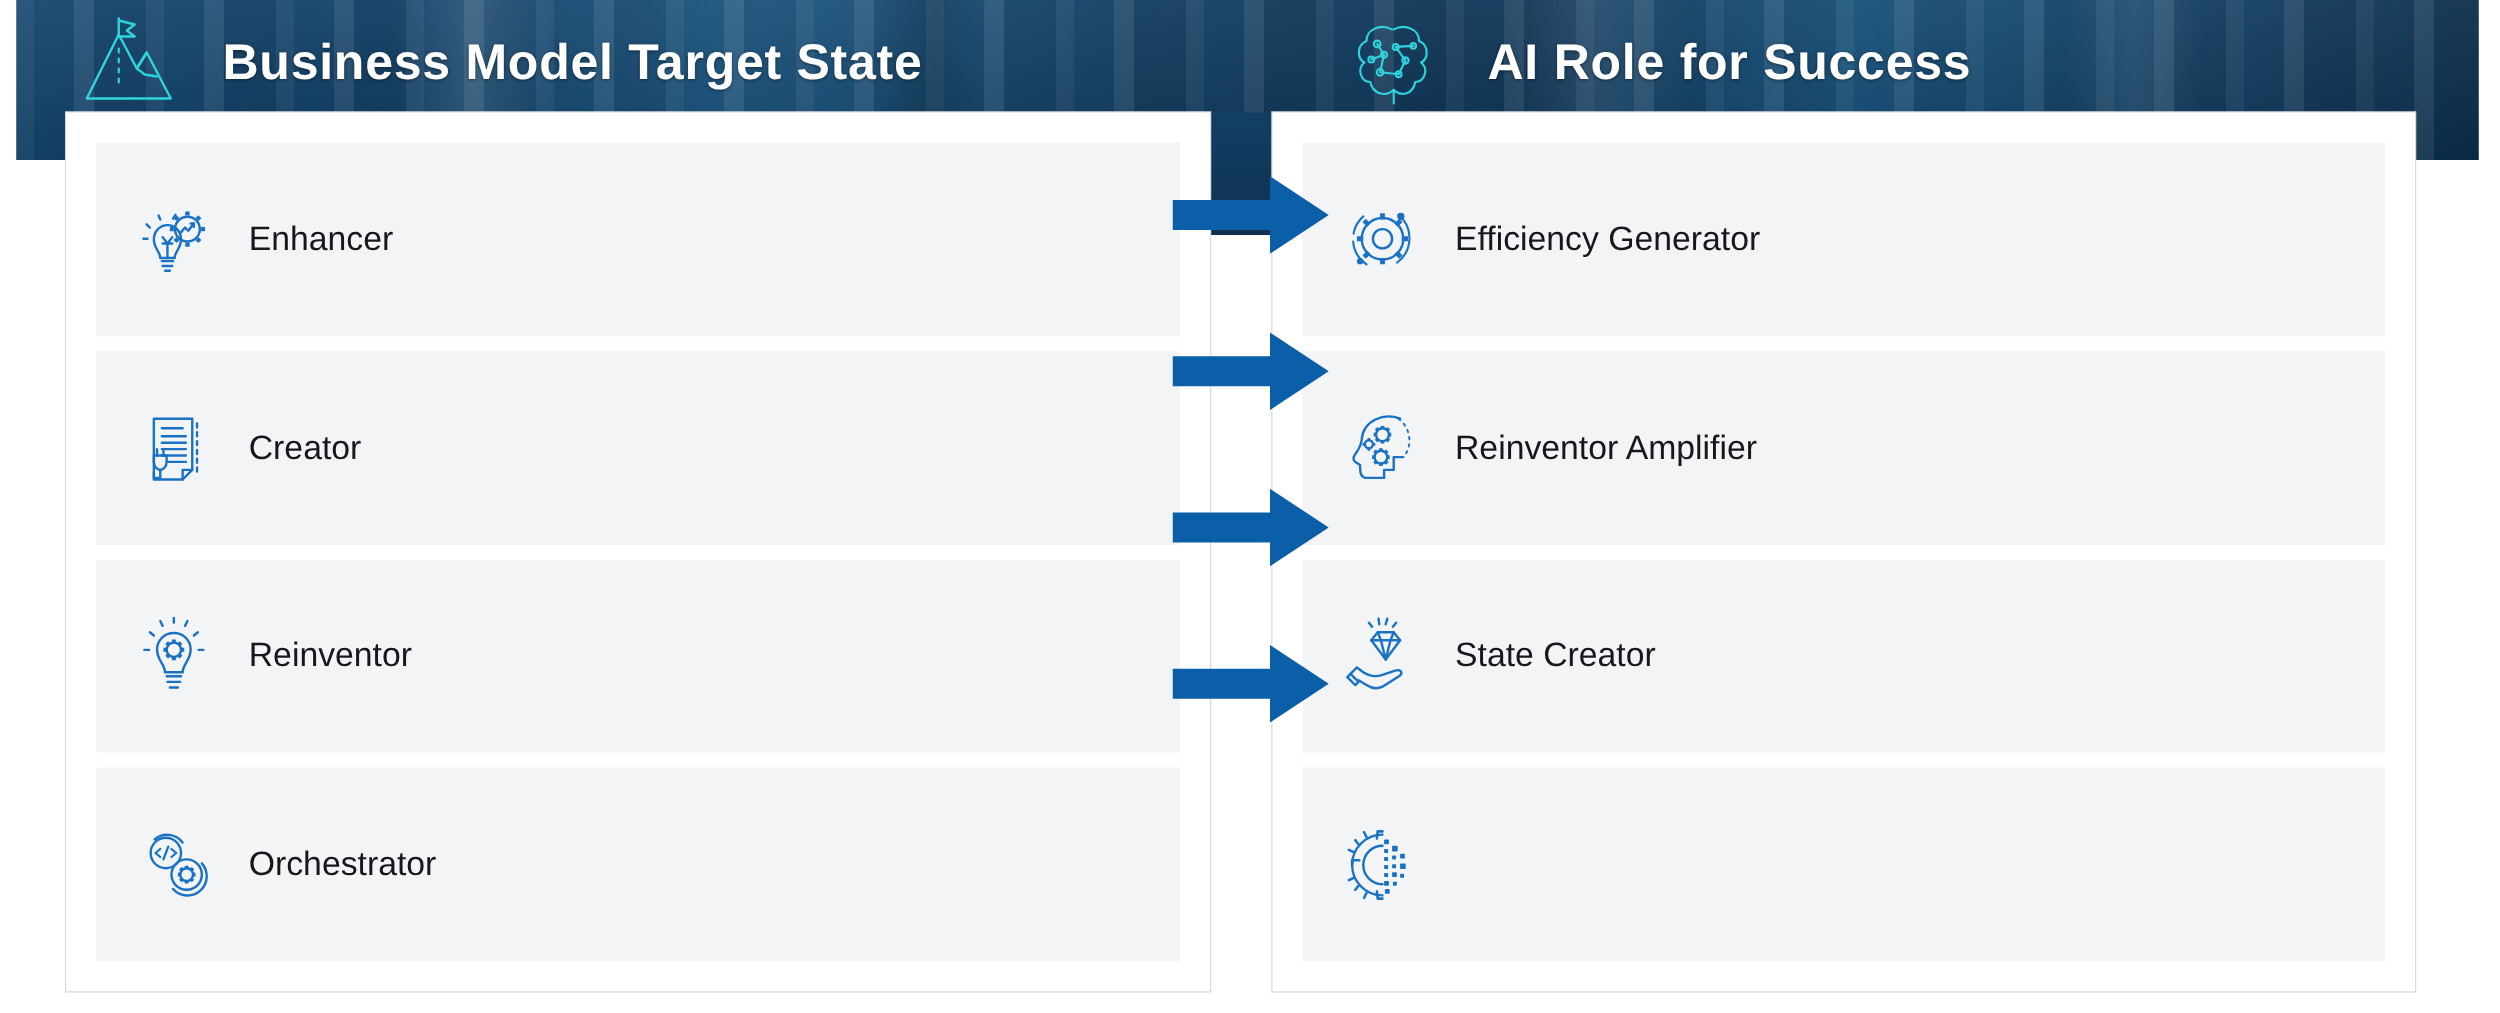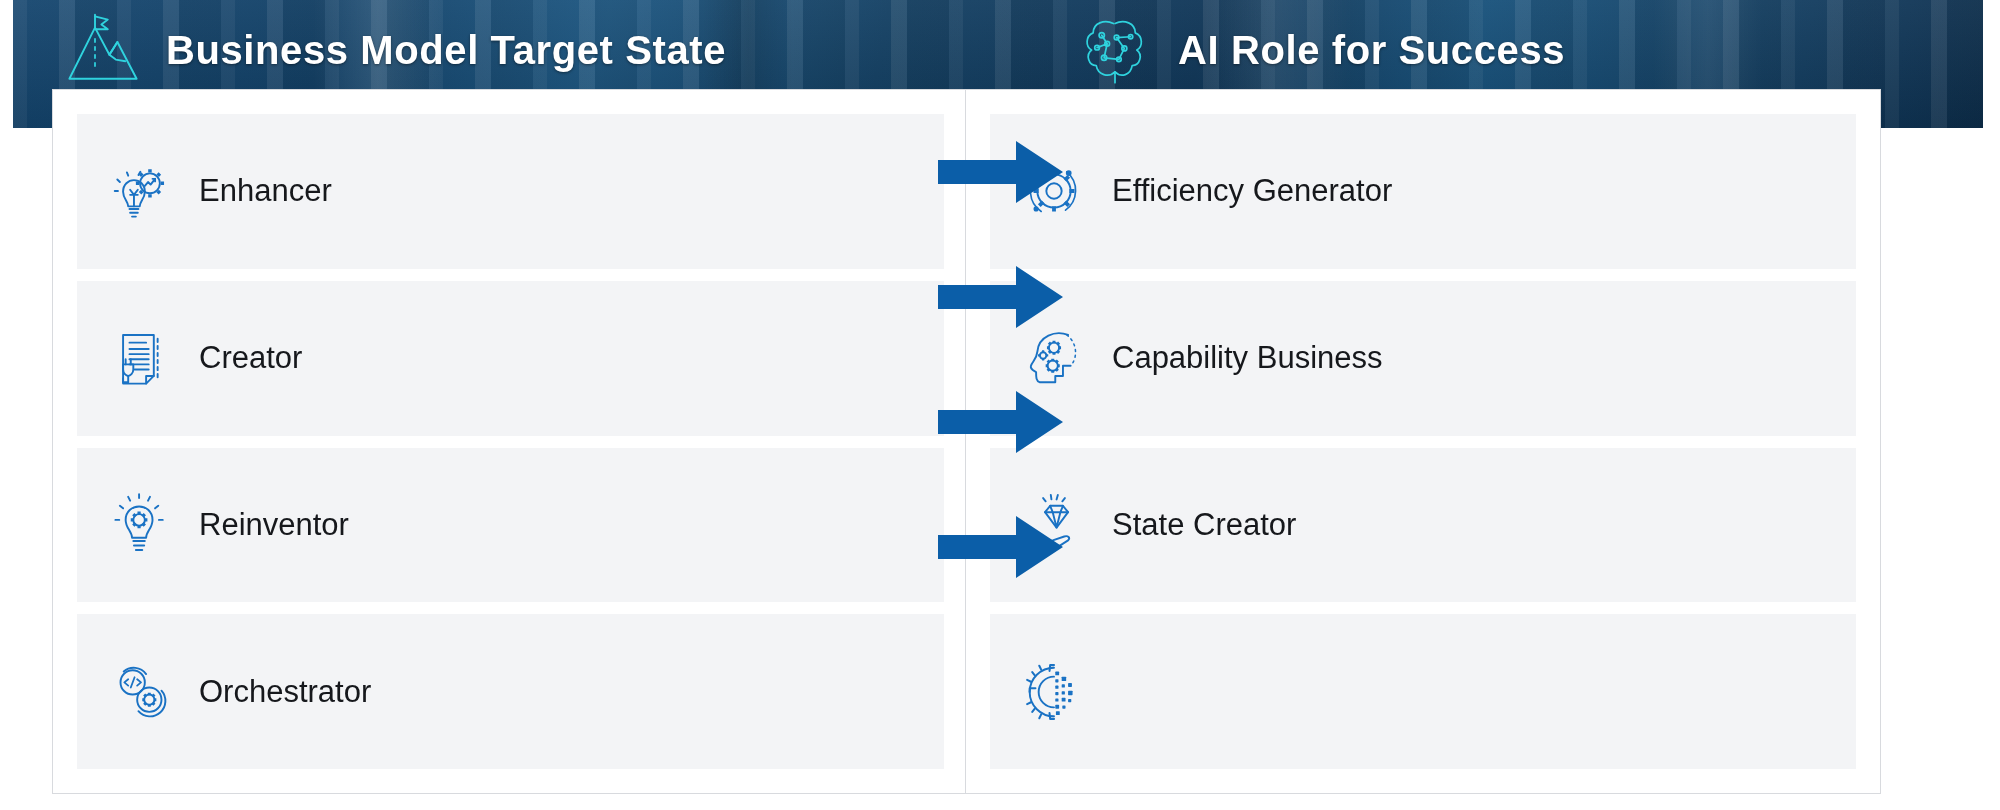--- a/index.html
+++ b/index.html
@@ -66,35 +66,35 @@
     align-items: center;
     justify-content: center;
   }
   .header-title {
     color: #ffffff;
     font-size: 40px;
     font-weight: bold;
     letter-spacing: 0.6px;
     white-space: nowrap;
     text-shadow: 0 1px 3px rgba(0,0,0,0.45);
-    margin-left: 20px;
+    margin-left: 32px;
   }
 
   
   .panel {
     position: absolute;
     top: 90px;
     height: 703px;
     background: #ffffff;
     box-shadow: 0 0 0 1px #d8dade;
     box-sizing: border-box;
     padding: 24px;
   }
   #panel-left  { left: 53px;  width: 915px; }
-  #panel-right { left: 966px; width: 914px; }
+  #panel-right { left: 1018px; width: 914px; }
 
   .row-list {
     display: flex;
     flex-direction: column;
     gap: 12px;
     height: 100%;
   }
   .row {
     background: #f3f4f6;
     flex: 1 1 0;
@@ -105,21 +105,21 @@
   }
   .row-icon {
     width: 72px;
     height: 72px;
     flex: 0 0 72px;
     display: flex;
     align-items: center;
     justify-content: center;
   }
   .row-label {
-    font-size: 31px;
+    font-size: 27px;
     color: #16181c;
     margin-left: 22px;
     white-space: nowrap;
   }
 
   
   #connector-strip {
     position: absolute;
     left: 968px;
     top: 90px;
@@ -292,21 +292,21 @@
           <circle cx="50" cy="34" r="8"></circle>
           <path d="M50 23 v4 M50 41 v4 M39 34 h4 M57 34 h4
                    M42 26 l3 3 M58 26 l-3 3 M42 42 l3 -3 M58 42 l-3 -3" stroke-width="4.6" stroke-linecap="butt"></path>
           <circle cx="48" cy="62" r="8"></circle>
           <path d="M48 51 v4 M48 69 v4 M37 62 h4 M55 62 h4
                    M40 54 l3 3 M56 54 l-3 3 M40 70 l3 -3 M56 70 l-3 -3" stroke-width="4.6" stroke-linecap="butt"></path>
           <circle cx="33" cy="46" r="5"></circle>
           <path d="M33 38 v3 M33 51 v3 M25 46 h3 M38 46 h3" stroke-width="3.4" stroke-linecap="butt"></path>
         </svg>
       </span>
-      <span class="row-label">Capability Business</span>
+      <span class="row-label">Reinventor Amplifier</span>
     </div>
 
     <div class="row">
       <span class="row-icon">
         <svg viewBox="0 0 100 100" width="64" height="64" fill="none" stroke="#1a72c4" stroke-width="3" stroke-linecap="round" stroke-linejoin="round">
           <path d="M36 30 L44 20 H64 L72 30 L54 54 Z"></path>
           <path d="M36 30 H72 M44 20 L48 30 L54 54 M64 20 L60 30 L54 54 M48 30 L60 30"></path>
           <path d="M46 10 L45 3 M54 10 L56 3 M37 13 L33 8 M63 13 L67 8"></path>
           <path d="M10 72 L18 64 L26 70 C32 74 40 76 48 74 L66 68
                    C72 66 76 70 72 74 L50 88 C44 91 36 90 30 86 L20 80"></path>

